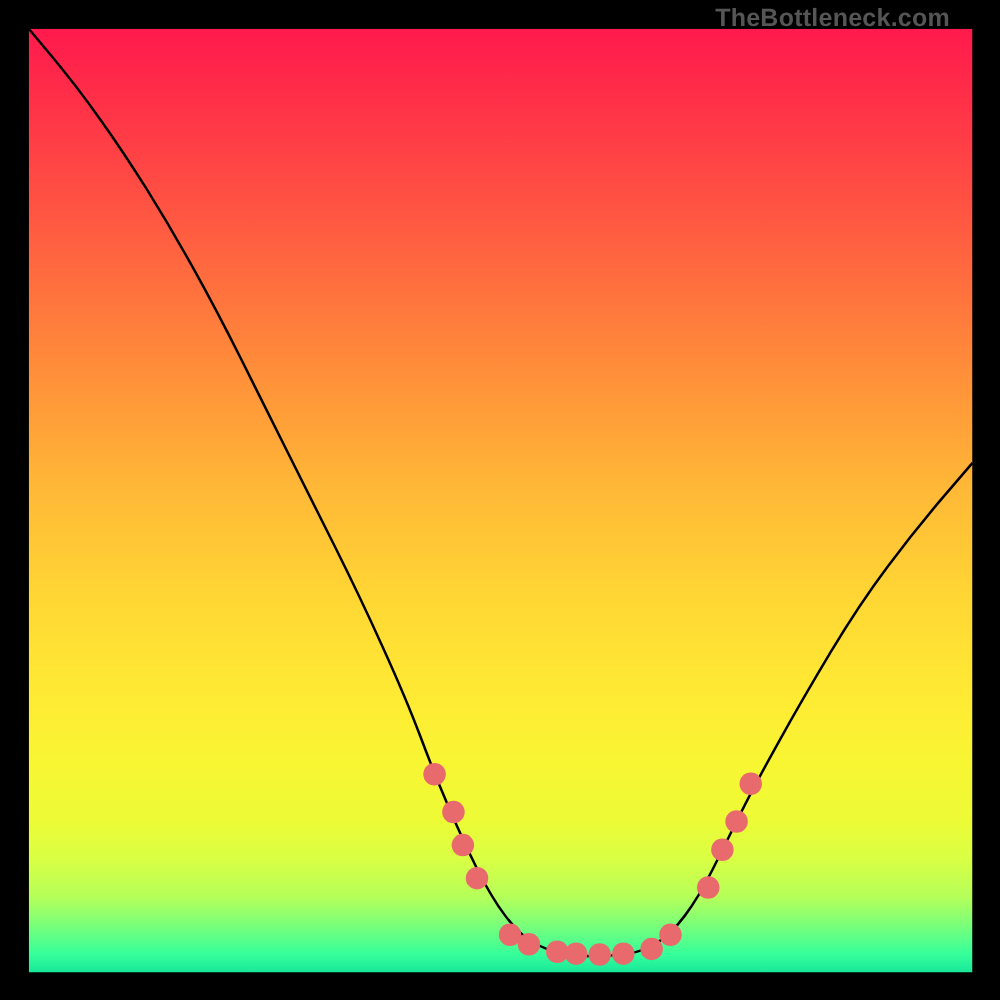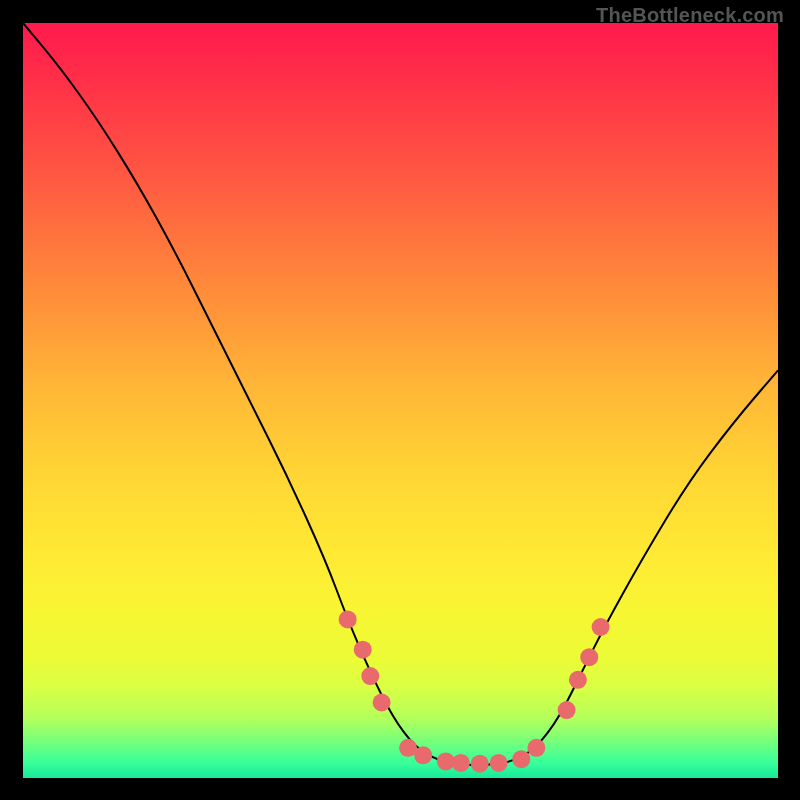--- a/index.html
+++ b/index.html
@@ -36,21 +36,21 @@
       #d9ff44 88%,
       #b5ff5a 92%,
       #7aff7a 95%,
       #37ff9a 98%,
       #18e89a 100%
     );
   }
   .attribution {
     position: absolute;
     top: 4px;
-    right: 16px;
+    right: 40px;
     color: #555;
     font-size: 20px;
     font-weight: 600;
     letter-spacing: 0.2px;
   }
   svg.plot {
     position: absolute;
     left: 23px;
     top: 23px;
     width: 755px;

